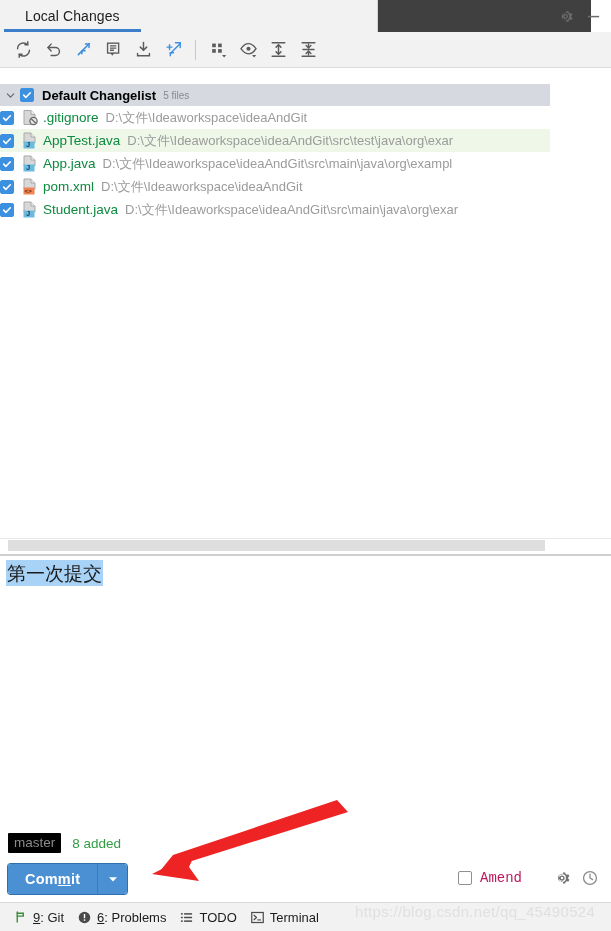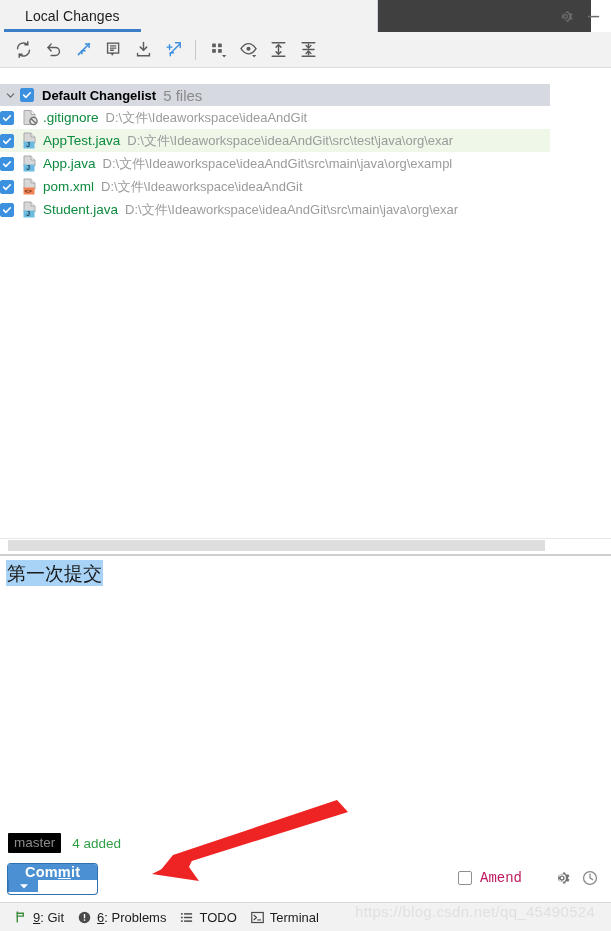--- a/index.html
+++ b/index.html
@@ -112,21 +112,21 @@
   .cl-check { margin-right: 8px; flex: none; }
   .cl-name {
     font-weight: bold;
     font-size: 13px;
     color: #000;
     white-space: nowrap;
   }
   .cl-count {
     margin-left: 7px;
     color: #8a8a8a;
-    font-size: 15px;
+    font-size: 10px;
     white-space: nowrap;
   }
 
   .file-row {
     position: relative;
     height: 23px;
     display: flex;
     align-items: center;
     white-space: nowrap;
     cursor: pointer;
@@ -233,21 +233,20 @@
 
   .commit-btn-group {
     position: absolute;
     left: 8px; top: 864px;
     height: 30px;
     display: flex;
     border-radius: 3px;
     overflow: hidden;
     box-shadow: 0 0 0 1px #2f6fad;
     cursor: pointer;
-    flex-direction: column;
   }
   .commit-btn {
     background: #4a90d2;
     color: #ffffff;
     font-size: 14.5px;
     font-weight: bold;
     padding: 0 17px;
     display: flex; align-items: center;
     letter-spacing: .2px;
   }
@@ -560,21 +559,21 @@
 <div class="splitter"></div>
 
 <div class="msg-area">
   <span class="msg-text">第一次提交</span>
 </div>
 
 <div class="commitbar"></div>
 
 <div class="branch-line">
   <span class="branch-chip">master</span>
-  <span class="added-label">4 added</span>
+  <span class="added-label">8 added</span>
 </div>
 
 <div class="commit-btn-group">
   <div class="commit-btn">
     <span>Com</span>
       <u>m</u>
       <span>it</span>
   </div>
   <div class="commit-arrow">
     <svg width="12" height="12" viewBox="0 0 12 12" fill="#ffffff">

